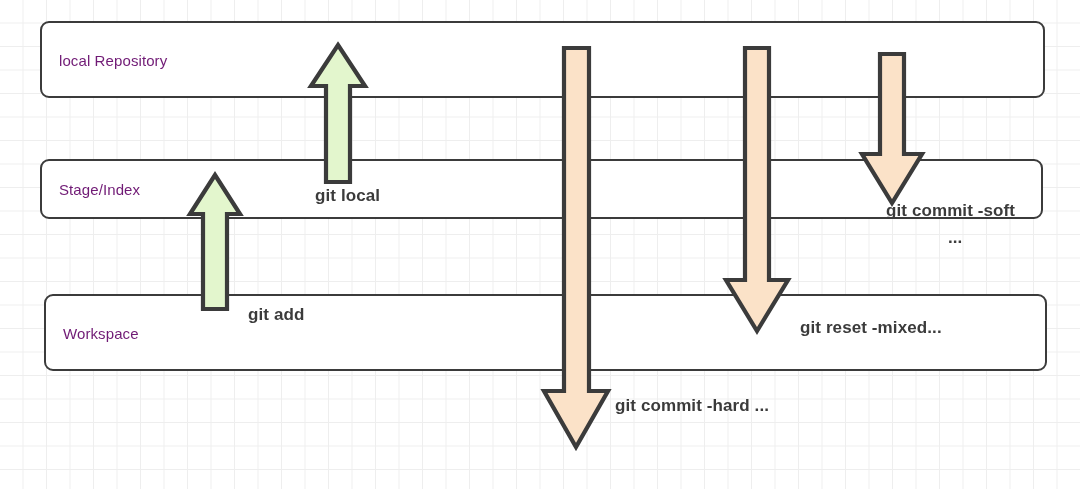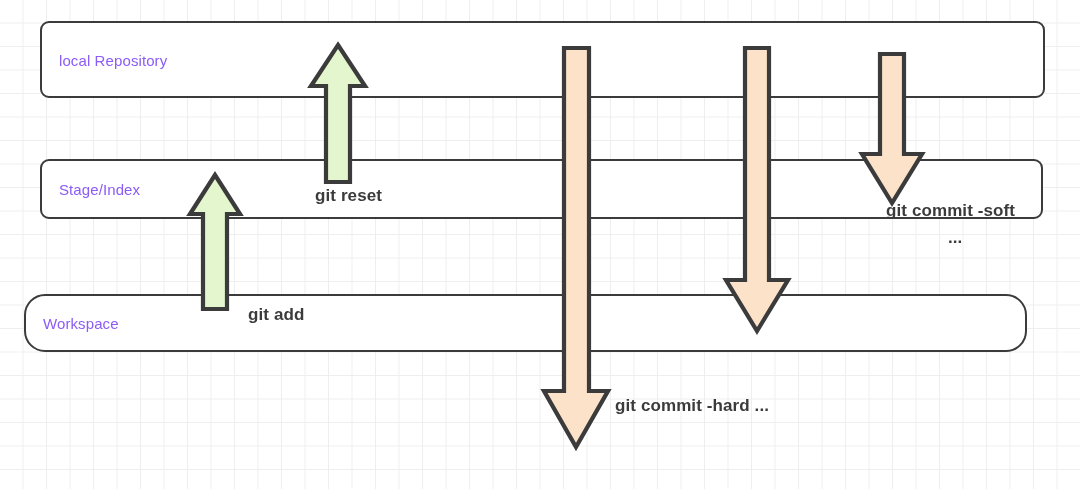--- a/index.html
+++ b/index.html
@@ -29,21 +29,21 @@
     border-radius: 9px;
     z-index: 2;
   }
   .lane-label {
     position: absolute;
     left: 17px;
     top: 50%;
     transform: translateY(-50%);
     font-size: 15px;
     font-weight: 400;
-    color: #8b5cf6;
+    color: #701a75;
     white-space: nowrap;
     letter-spacing: 0.1px;
   }
   .arrow {
     position: absolute;
     z-index: 5;
   }
   .arrow svg { display: block; overflow: visible; }
   .cmd-label {
     position: absolute;
@@ -69,21 +69,21 @@
 <div id="canvas">
 
   <div class="lane" style="left:40px; top:21px; width:1005px; height:77px;">
     <span class="lane-label">local Repository</span>
   </div>
 
   <div class="lane" style="left:40px; top:159px; width:1003px; height:60px;">
     <span class="lane-label">Stage/Index</span>
   </div>
 
-  <div class="lane" style="left:24px; top:294px; width:1003px; height:58px;border-radius:21px;">
+  <div class="lane" style="left:44px; top:294px; width:1003px; height:77px;">
     <span class="lane-label">Workspace</span>
   </div>
 
   <div class="arrow" style="left:308px; top:42px; width:60px; height:143px;">
     <svg width="60" height="143" viewBox="0 0 60 143">
       <path d="M 30 3 L 57 44 L 42 44 L 42 140 L 18 140 L 18 44 L 3 44 Z" fill="#e3f6cd" stroke="#3b3b3b" stroke-width="4.2" stroke-linejoin="miter"></path>
     </svg>
   </div>
 
   <div class="arrow" style="left:187px; top:172px; width:56px; height:140px;">
@@ -103,24 +103,25 @@
       <path d="M 25 3 L 49 3 L 49 235 L 68 235 L 37 286 L 6 235 L 25 235 Z" fill="#fbe2c8" stroke="#3b3b3b" stroke-width="4.2" stroke-linejoin="miter"></path>
     </svg>
   </div>
 
   <div class="arrow" style="left:856px; top:51px; width:72px; height:156px;">
     <svg width="72" height="156" viewBox="0 0 72 156">
       <path d="M 24 3 L 48 3 L 48 103 L 66 103 L 36 152 L 6 103 L 24 103 Z" fill="#fbe2c8" stroke="#3b3b3b" stroke-width="4.2" stroke-linejoin="miter"></path>
     </svg>
   </div>
 
-  <span class="cmd-label" style="left:315px; top:186px;">git reset</span>
+  <span class="cmd-label" style="left:315px; top:186px;">git local</span>
 
   <span class="cmd-label" style="left:248px; top:305px;">git add</span>
 
   <span class="cmd-label" style="left:886px; top:201px;">git commit -soft</span>
 
   <span class="dots-label" style="left:948px; top:228px;">...</span>
 
+  <span class="cmd-label" style="left:800px; top:318px;">git reset -mixed...</span>
 
   <span class="cmd-label" style="left:615px; top:396px;">git commit -hard ...</span>
 
 </div>
 
 </body></html>

